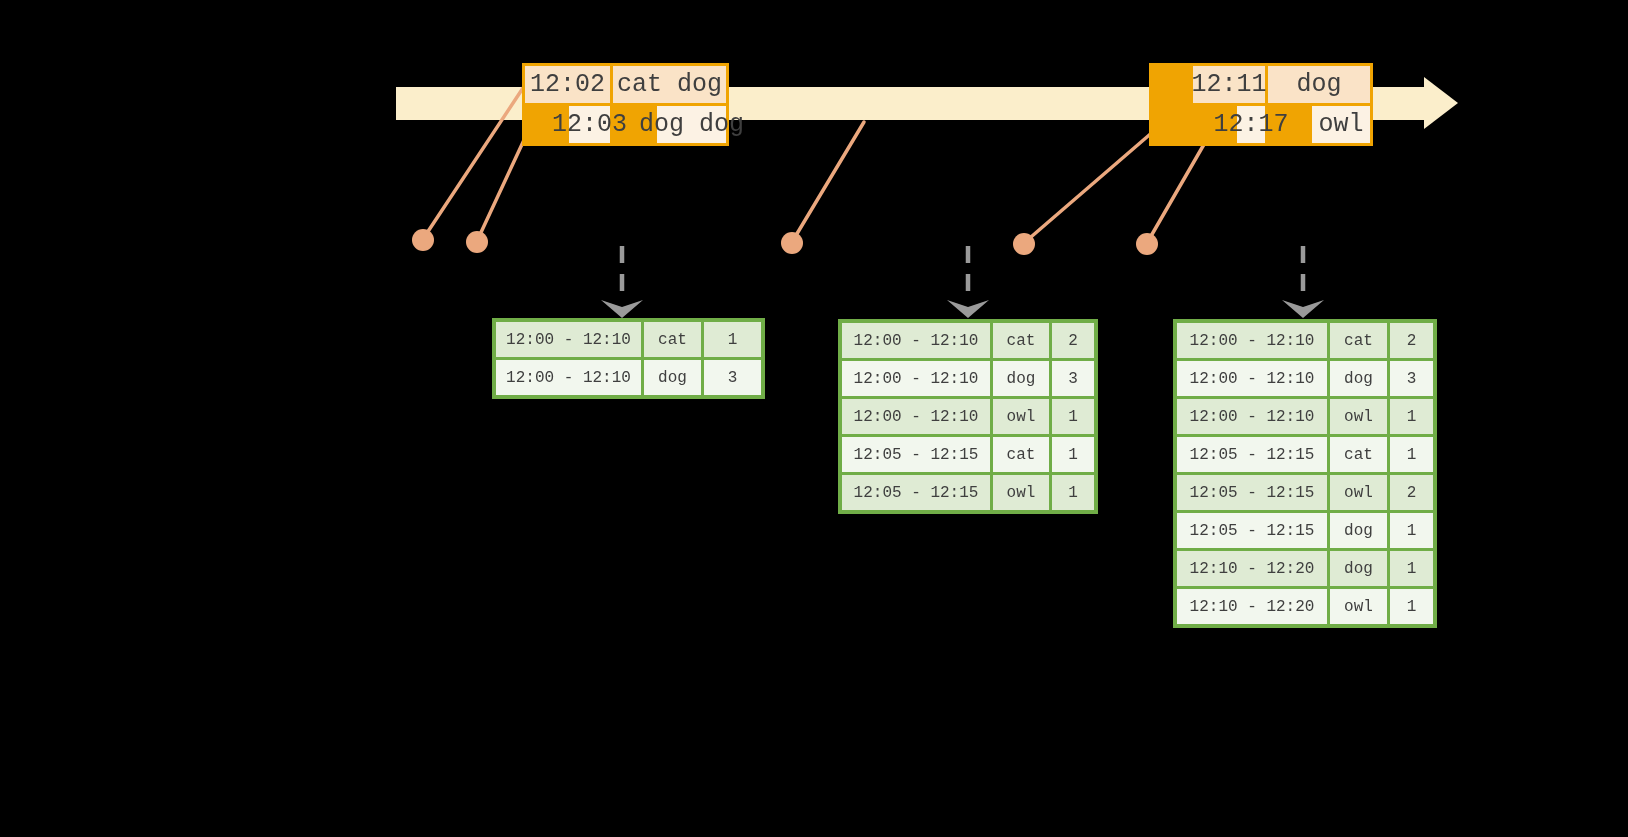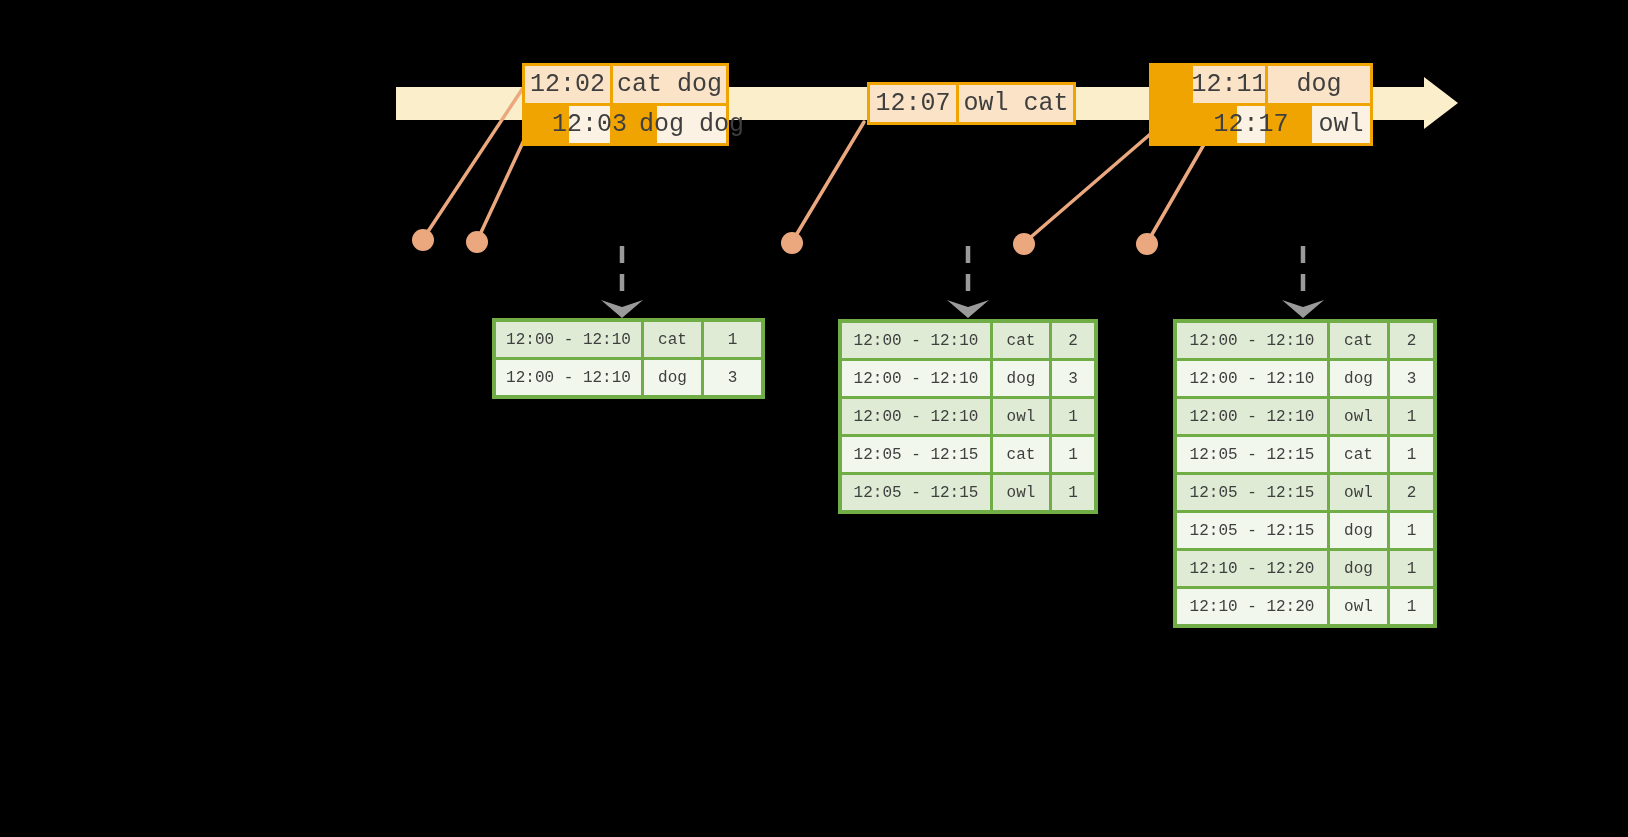--- a/index.html
+++ b/index.html
@@ -123,24 +123,20 @@
     <line class="trig" x1="1303" y1="246" x2="1303" y2="298"></line>
     <polygon class="trig-head" points="1282,300 1303,318 1324,300 1303,307"></polygon>
   </svg>
 
   <div class="etable" id="etable-0">
       <div class="cell dark">12:02</div>
       <div class="cell dark">cat dog</div>
       <div class="cell light">12:03</div>
       <div class="cell light">dog dog</div>
     </div>
-  <div class="etable" id="etable-1">
-      <div class="cell dark">12:07</div>
-      <div class="cell dark">owl cat</div>
-    </div>
   <div class="etable" id="etable-2">
       <div class="cell dark">12:11</div>
       <div class="cell dark">dog</div>
       <div class="cell light">12:17</div>
       <div class="cell light">owl</div>
     </div>
 
   <div class="rtable" id="rtable-0">
       <div class="cell dark">12:00 - 12:10</div>
       <div class="cell dark">cat</div>

